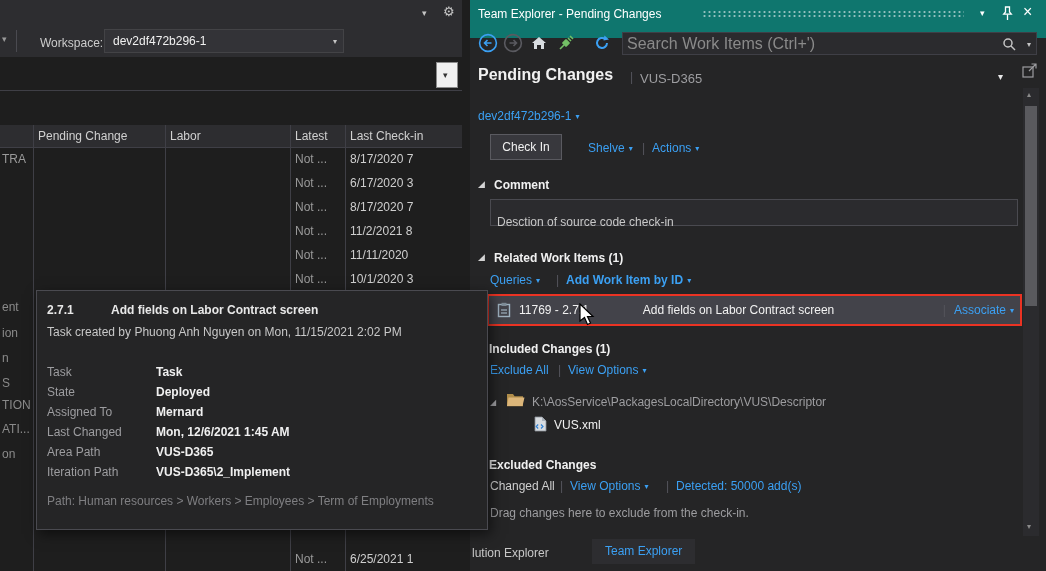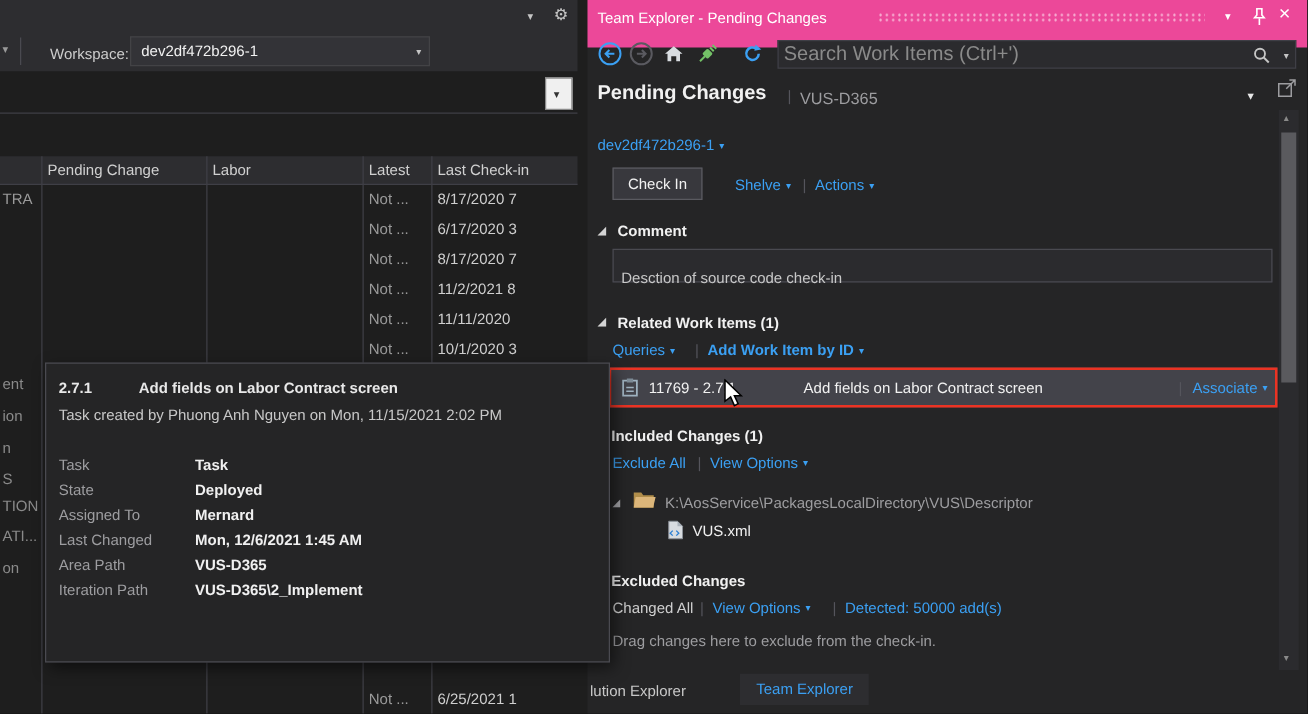--- a/index.html
+++ b/index.html
@@ -102,21 +102,21 @@
 
       <div class="s" style="left:0;top:427px;width:462px;height:19px;overflow:hidden;">
         <span class="cell-latest">Not ...</span>
         <span class="cell-date">6/25/2021 1</span>
       </div>
     </div>
   </div>
 
   <div class="s" style="left:470px;top:0;width:576px;height:571px;background:#252526;">
 
-    <div class="s" style="left:0;top:0;width:576px;height:38px;background:#ec4899;">
+    <div class="s" style="left:0;top:0;width:576px;height:38px;background:#0f766e;">
       <span class="s" style="left:8px;top:7px;color:#ffffff;">Team Explorer - Pending Changes</span>
       <div class="s grip" style="left:232px;top:10px;width:262px;height:8px;"></div>
       <span class="s" style="left:510px;top:8px;color:#ffffff;font-size:9px;">▾</span>
       <span class="s" style="left:531px;top:6px;">
         <svg width="13" height="15" viewBox="0 0 13 15">
             <path d="M4.5 1 h4 v5 l1.8 2.2 H2.7 L4.5 6 z" fill="none" stroke="#ffffff" stroke-width="1.3"></path>
             <line x1="6.5" y1="8.5" x2="6.5" y2="14" stroke="#ffffff" stroke-width="1.3"></line>
           </svg>
       </span>
       <span class="s" style="left:553px;top:3px;color:#ffffff;font-size:16px;">×</span>
@@ -278,19 +278,20 @@
     <span class="tt-value" style="top:94px;">Deployed</span>
     <span class="tt-label" style="top:114px;">Assigned To</span>
     <span class="tt-value" style="top:114px;">Mernard</span>
     <span class="tt-label" style="top:134px;">Last Changed</span>
     <span class="tt-value" style="top:134px;">Mon, 12/6/2021 1:45 AM</span>
     <span class="tt-label" style="top:154px;">Area Path</span>
     <span class="tt-value" style="top:154px;">VUS-D365</span>
     <span class="tt-label" style="top:174px;">Iteration Path</span>
     <span class="tt-value" style="top:174px;">VUS-D365\2_Implement</span>
 
+    <div class="s" style="left:10px;top:202px;width:420px;color:#7f7f82;line-height:17px;">Path: Human resources &gt; Workers &gt; Employees &gt; Term of Employments</div>
   </div>
 
   <svg class="s" style="left:578px;top:303px;z-index:50;" width="20" height="24" viewBox="0 0 20 24">
     <polygon points="2,1 2,18 6.5,14.5 9.5,21.5 12.5,20 9.5,13.5 15,13.5" fill="#ffffff" stroke="#000000" stroke-width="1.2"></polygon>
   </svg>
 
 </div>
 
 </body></html>

